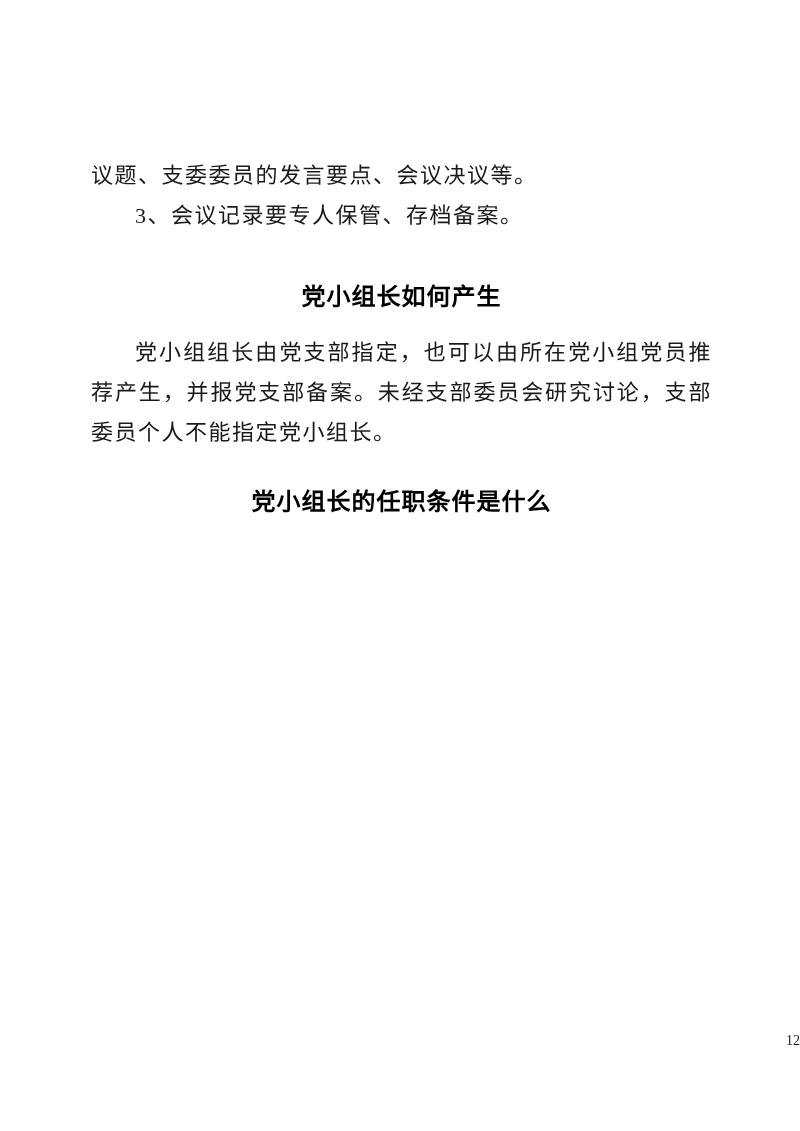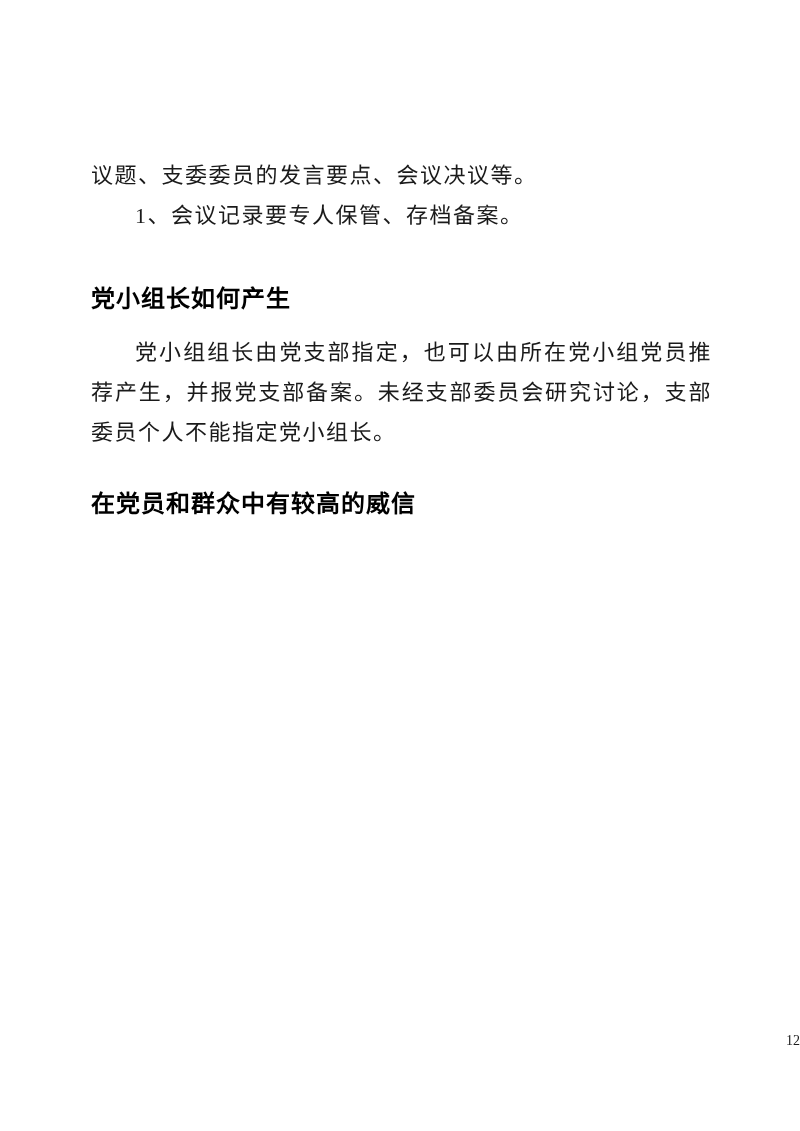--- a/index.html
+++ b/index.html
@@ -35,26 +35,26 @@
     text-align: justify;
     color: #1a1a1a;
   }
   .indent {
     text-indent: 2em;
   }
   .intro-line-1 {
     margin-top: 156px;
   }
   .section-heading {
-    font-family: Liberation Sans, sans-serif;
+    font-family: Liberation Mono, monospace;
     font-weight: bold;
     font-size: 24px;
     line-height: 40px;
     letter-spacing: 1px;
-    text-align: left;
+    text-align: center;
     color: #000000;
   }
   .heading-1 {
     margin-top: 43px;
   }
   .para-1 {
     margin-top: 14px;
   }
   .heading-2 {
     margin-top: 31px;
@@ -75,25 +75,25 @@
   }
 </style>
 </head>
 <body>
 
 <div class="page">
   <div class="content">
 
     <p class="body-text intro-line-1">议题、支委委员的发言要点、会议决议等。</p>
 
-    <p class="body-text indent">1、会议记录要专人保管、存档备案。</p>
+    <p class="body-text indent">3、会议记录要专人保管、存档备案。</p>
 
     <h2 class="section-heading heading-1">党小组长如何产生</h2>
 
     <p class="body-text indent para-1">党小组组长由党支部指定，也可以由所在党小组党员推荐产生，并报党支部备案。未经支部委员会研究讨论，支部委员个人不能指定党小组长。</p>
 
-    <h2 class="section-heading heading-2">在党员和群众中有较高的威信</h2>
+    <h2 class="section-heading heading-2">党小组长的任职条件是什么</h2>
 
 
   </div>
 
   <div class="page-number">12</div>
 </div>
 
 </body></html>

